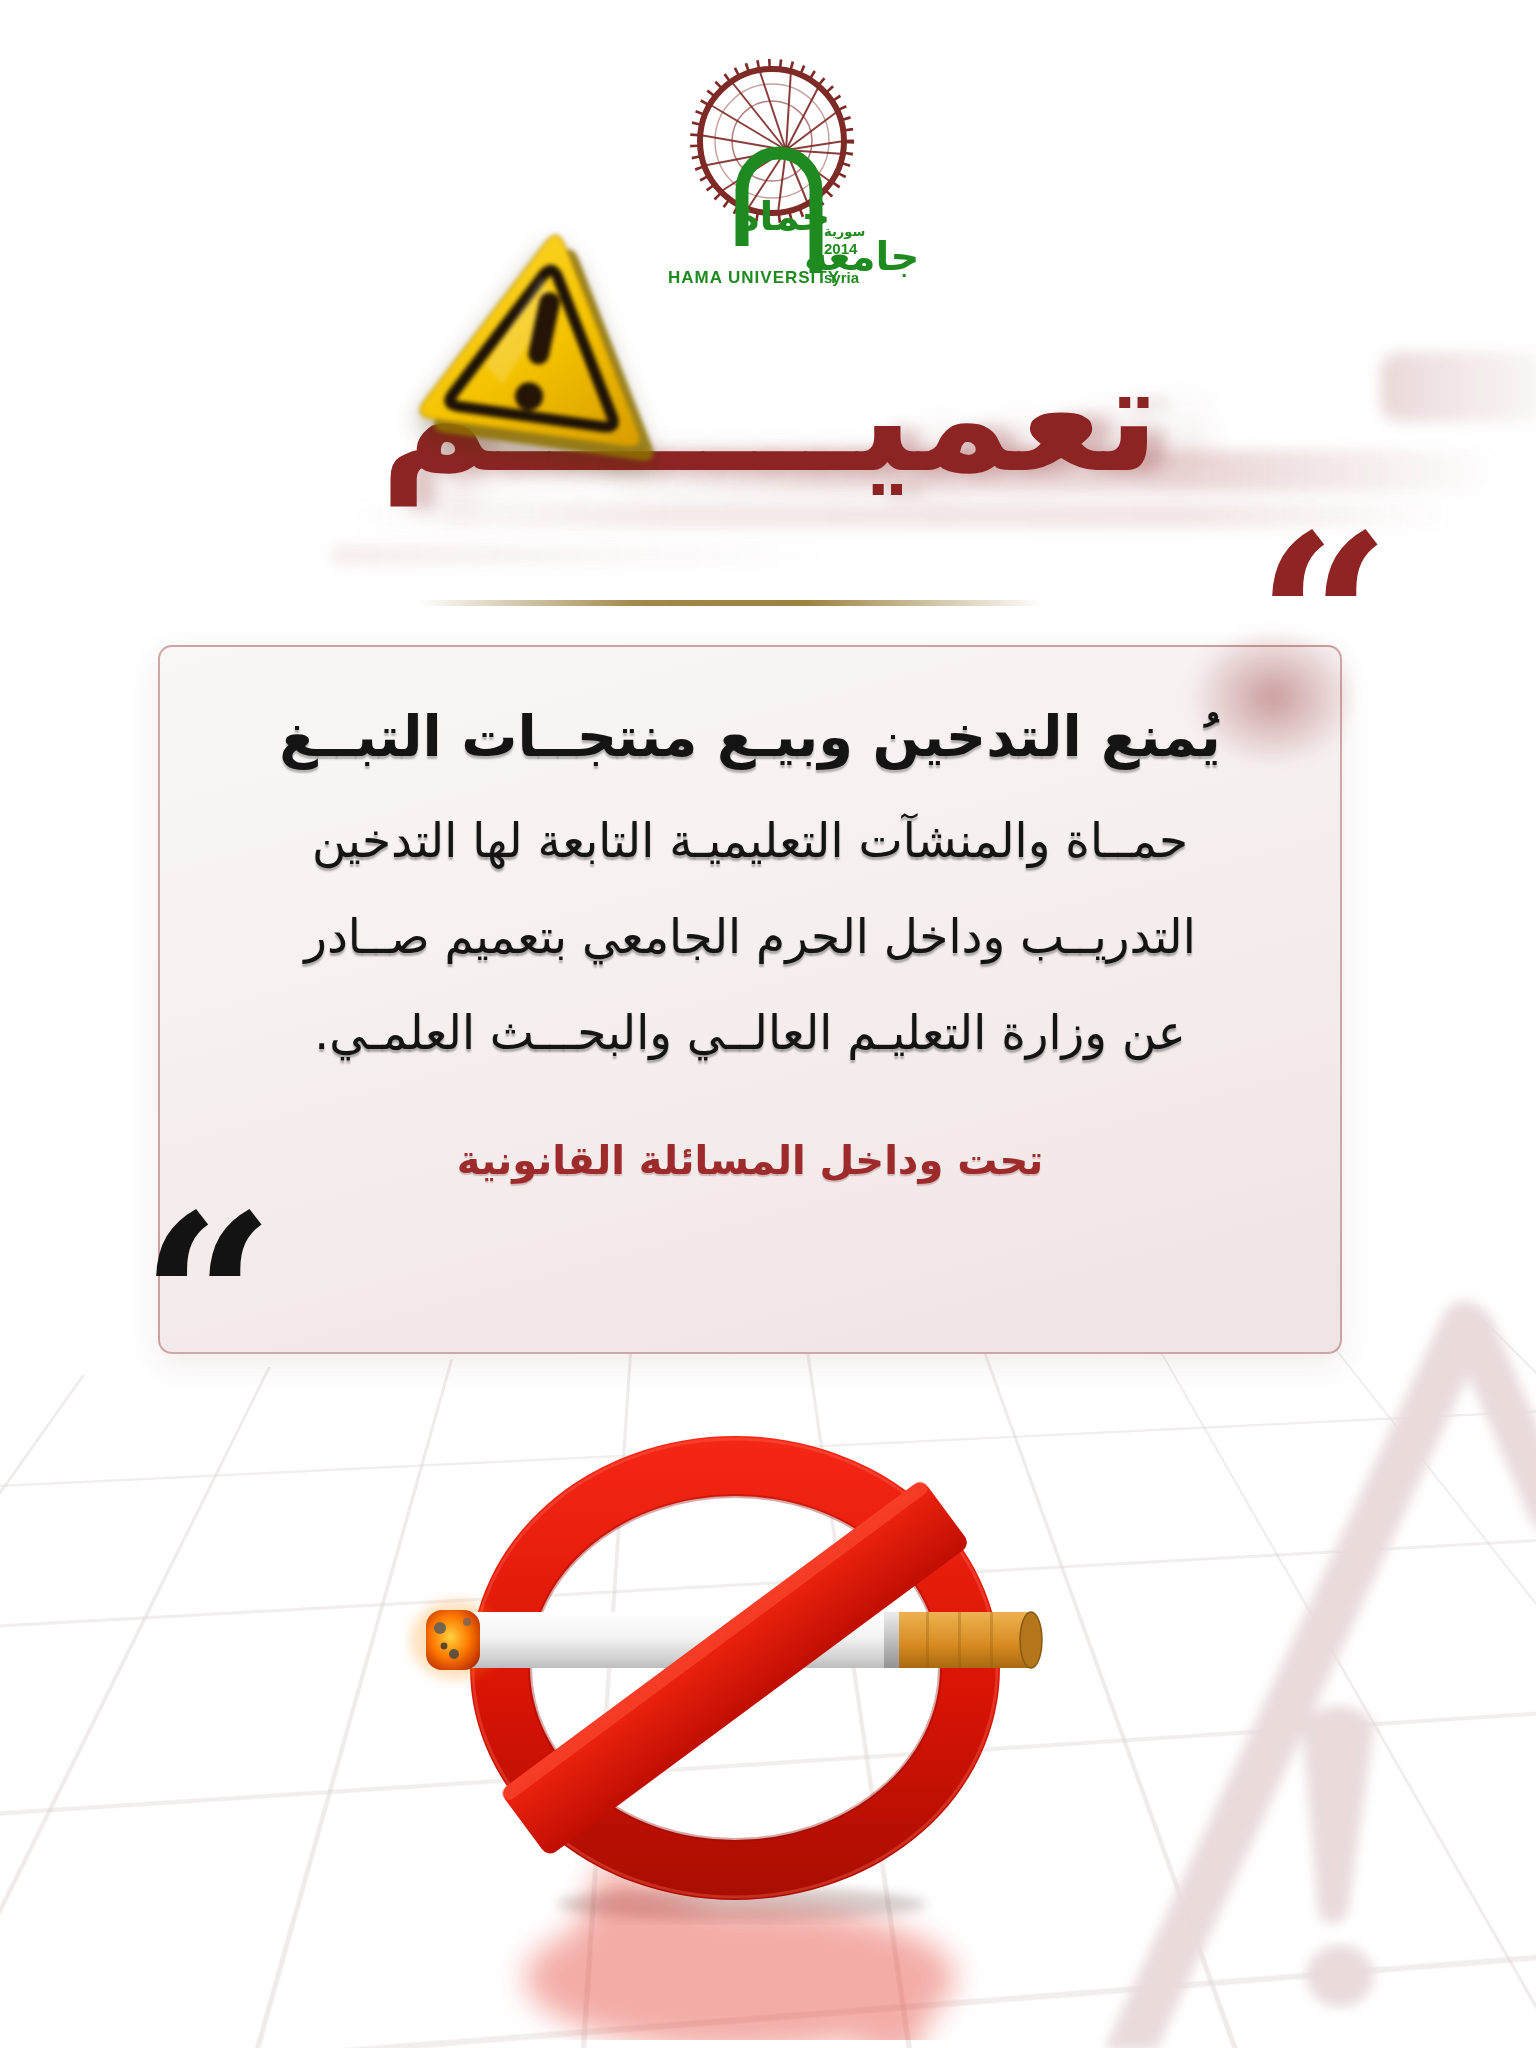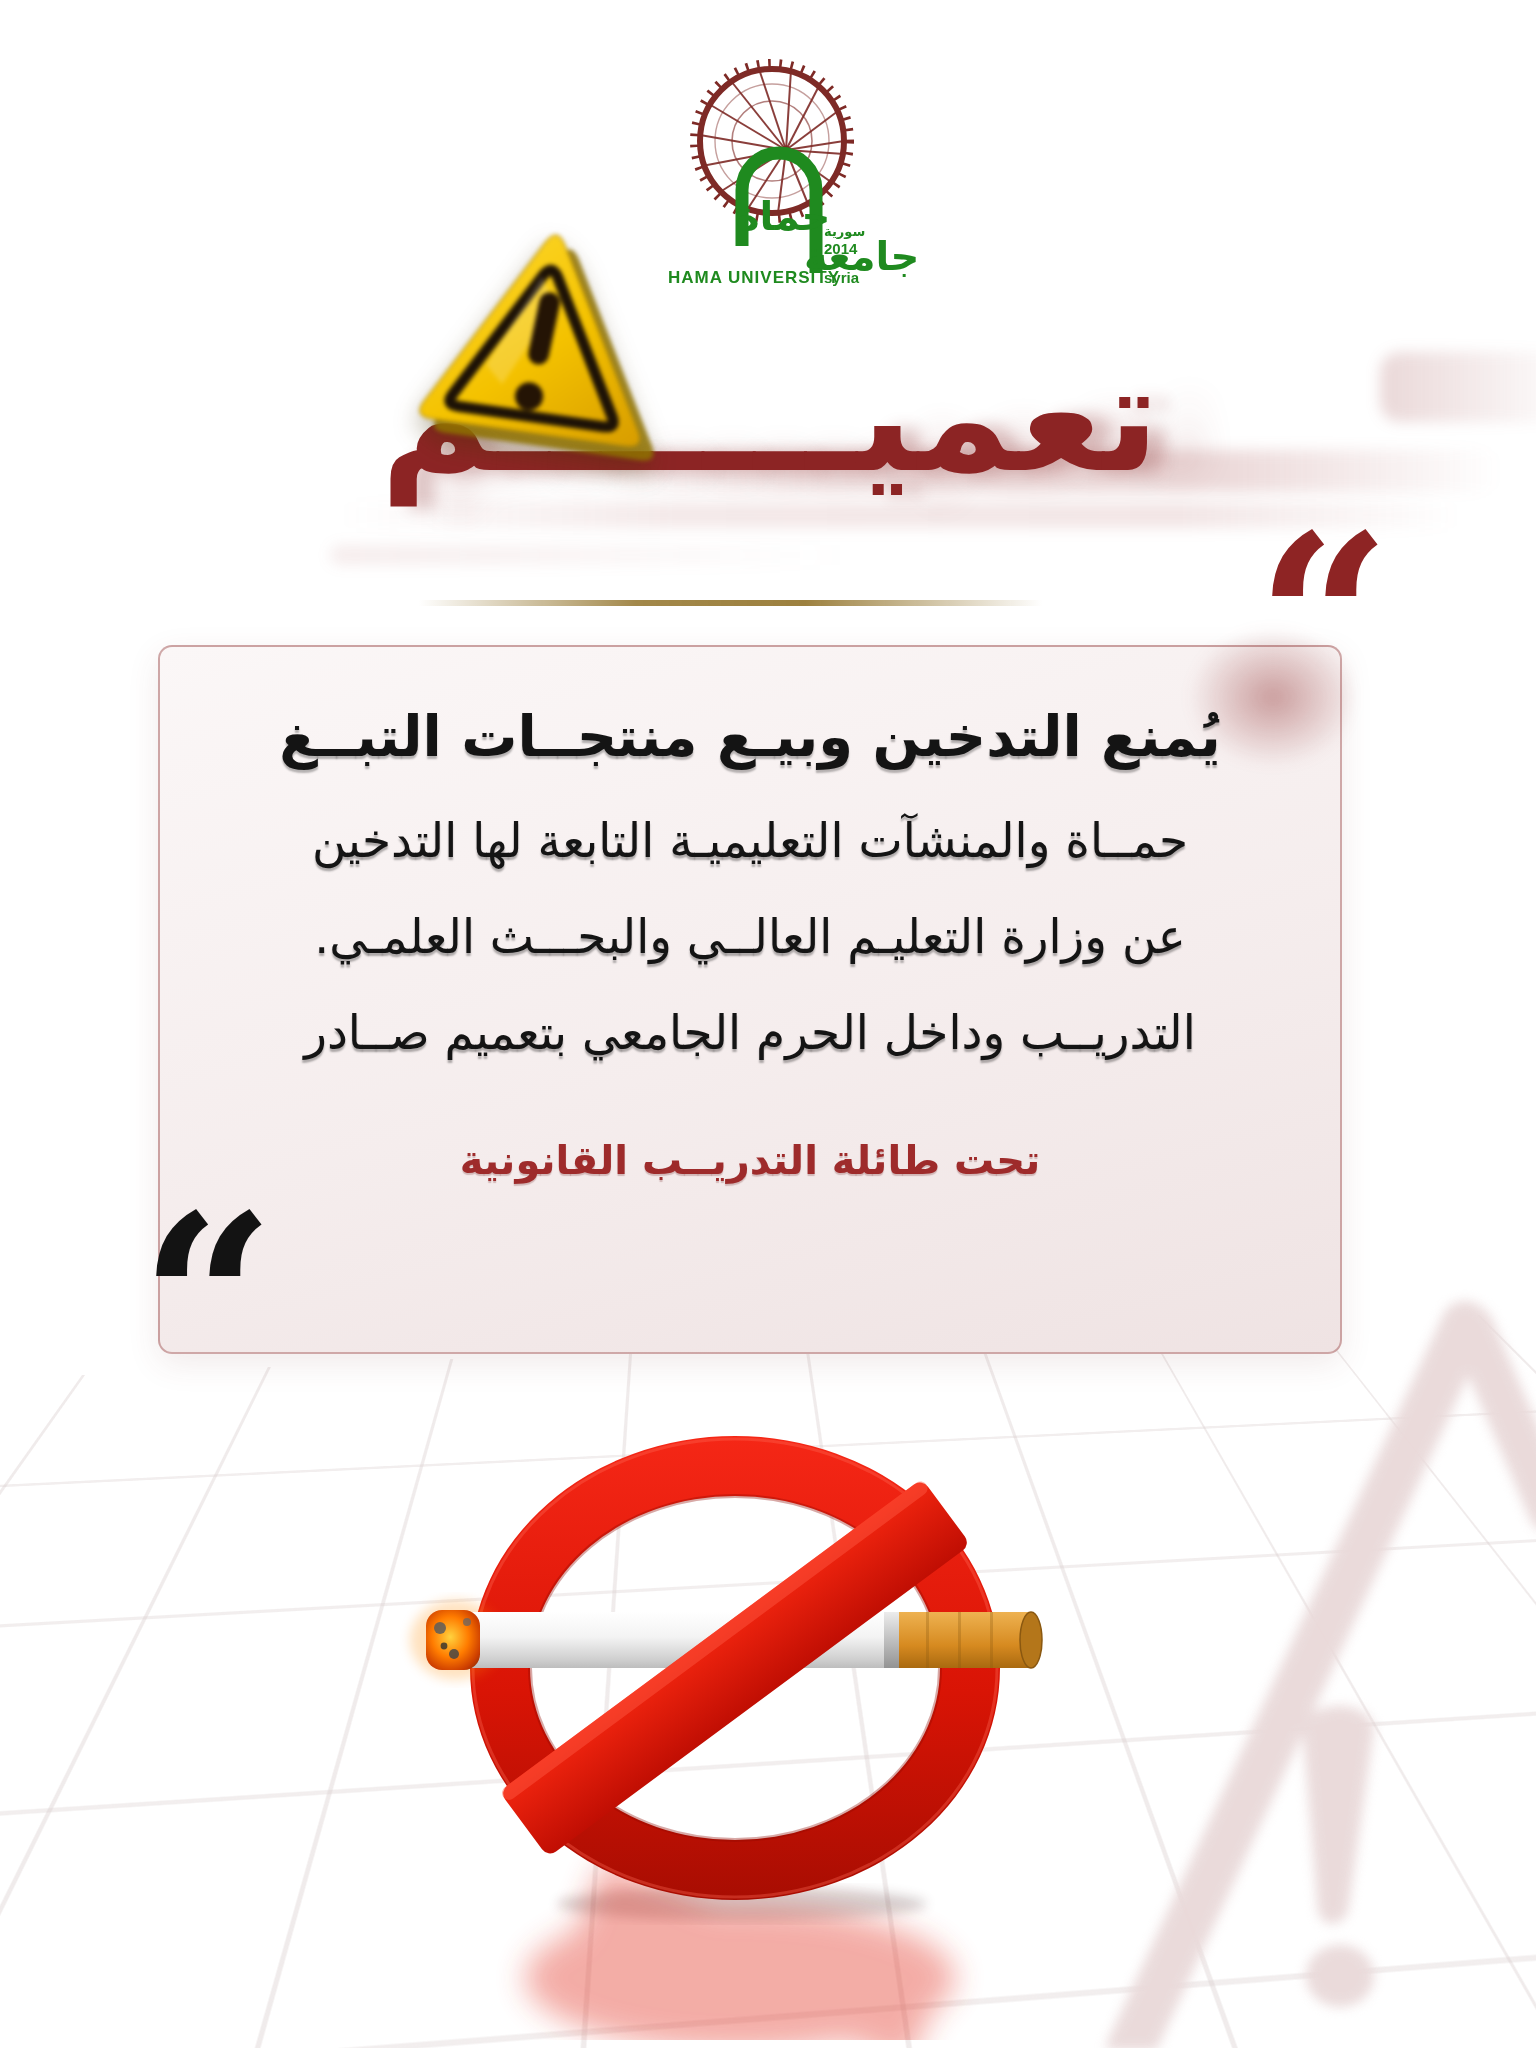--- a/index.html
+++ b/index.html
@@ -158,23 +158,23 @@
 <div class="gold-line"></div>
 
 <div class="quote open">“</div>
 <div class="quote close">“</div>
 
 <div class="card">
   <div class="smudge"></div>
   <div class="card-text">
     <div class="headline">يُمنع التدخين وبيـع منتجــات التبــغ</div>
     <div class="body-line">حمــاة والمنشآت التعليميـة التابعة لها التدخين</div>
+    <div class="body-line">التدريــب وداخل الحرم الجامعي بتعميم صــادر</div>
     <div class="body-line">عن وزارة التعليـم العالــي والبحـــث العلمـي.</div>
-    <div class="body-line">التدريــب وداخل الحرم الجامعي بتعميم صــادر</div>
-    <div class="legal">تحت طائلة التدريــب القانونية</div>
+    <div class="legal">تحت وداخل المسائلة القانونية</div>
   </div>
 </div>
 
 <svg class="nosmoke" viewBox="0 0 760 640">
   <defs>
     <linearGradient id="ringG" x1="0" y1="0" x2="0" y2="1">
       <stop offset="0" stop-color="#f52716"></stop>
       <stop offset=".55" stop-color="#d91405"></stop>
       <stop offset="1" stop-color="#a80d02"></stop>
     </linearGradient>

